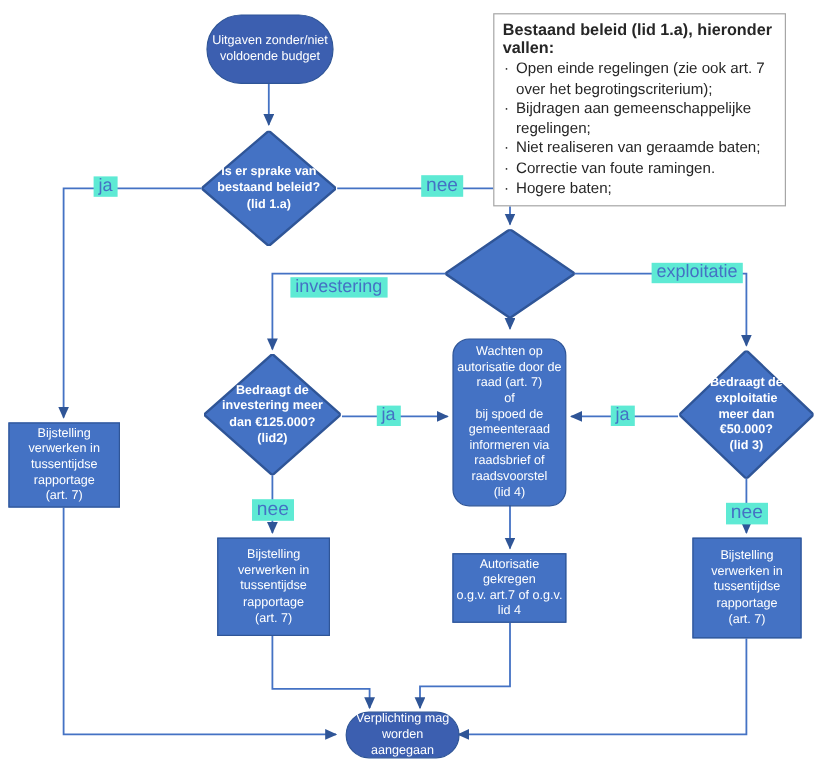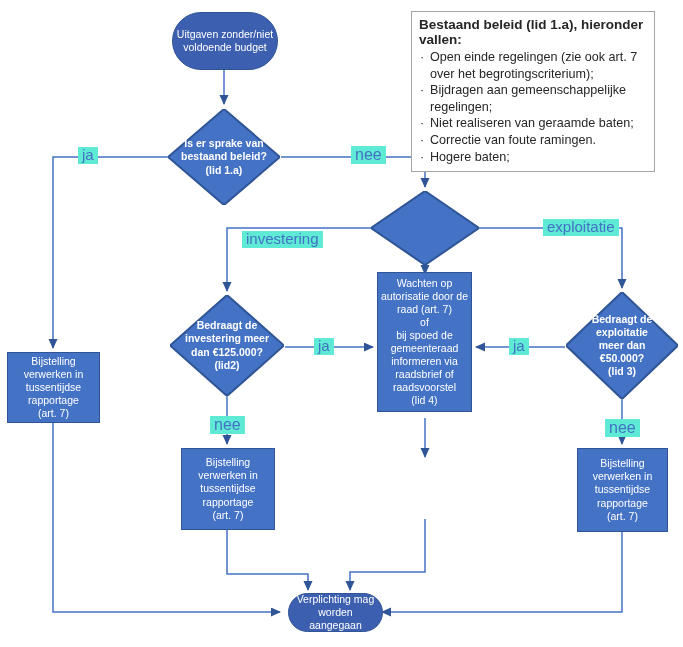--- a/index.html
+++ b/index.html
@@ -116,41 +116,47 @@
   </div>
 
   <div class="node rect" style="left:7px;top:352px;width:93px;height:71px;">
     <div class="node-text">Bijstelling
 verwerken in
 tussentijdse
 rapportage
 (art. 7)</div>
   </div>
 
-  <div class="node rect" style="left:377px;top:272px;width:95px;height:140px;">
+  <div class="node rect" style="left:377px;top:282px;width:95px;height:140px;border-radius:14px;">
     <div class="node-text">Wachten op
 autorisatie door de
 raad (art. 7)
 of
 bij spoed de
 gemeenteraad
 informeren via
 raadsbrief of
 raadsvoorstel
 (lid 4)</div>
   </div>
 
   <div class="node rect" style="left:181px;top:448px;width:94px;height:82px;">
     <div class="node-text">Bijstelling
 verwerken in
 tussentijdse
 rapportage
 (art. 7)</div>
   </div>
 
+  <div class="node rect" style="left:377px;top:461px;width:95px;height:58px;">
+    <div class="node-text">Autorisatie
+gekregen
+o.g.v.  art.7 of o.g.v.
+lid 4</div>
+  </div>
 
   <div class="node rect" style="left:577px;top:448px;width:91px;height:84px;">
     <div class="node-text">Bijstelling
 verwerken in
 tussentijdse
 rapportage
 (art. 7)</div>
   </div>
 
   <div class="node stadium end" style="left:288px;top:593px;width:95px;height:39px;">

